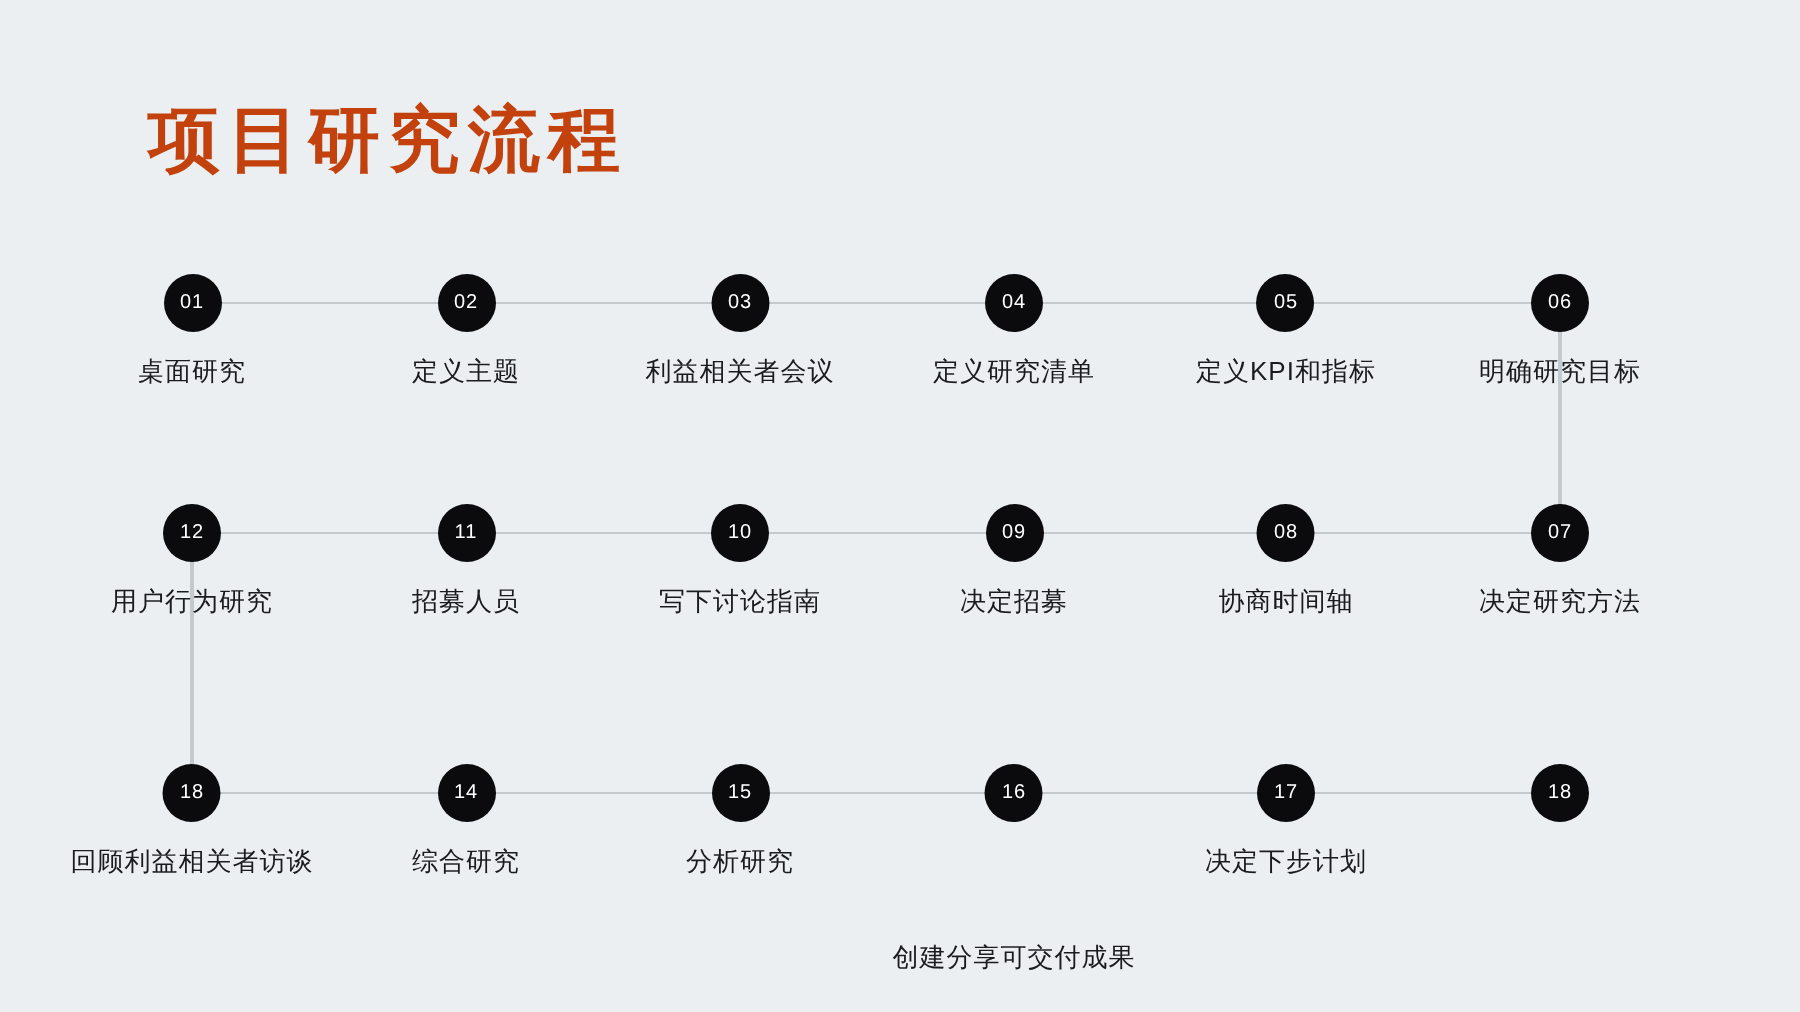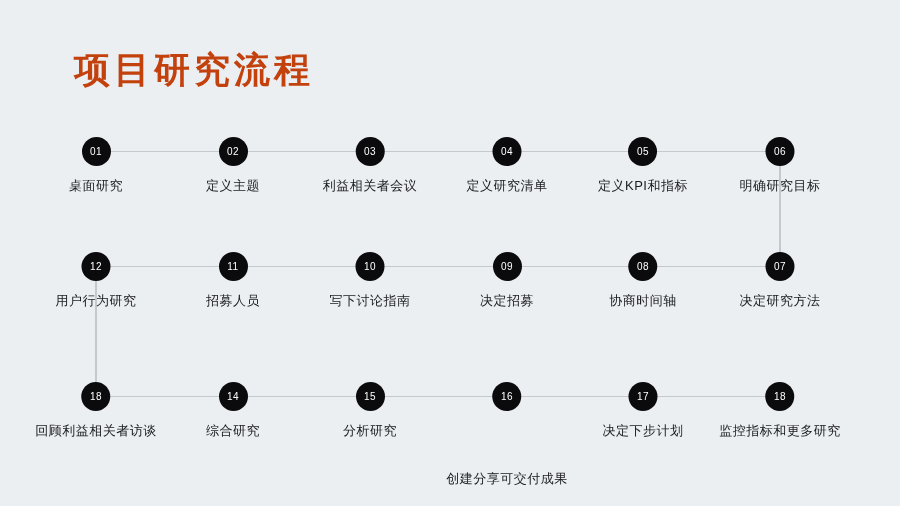--- a/index.html
+++ b/index.html
@@ -167,16 +167,15 @@
   <div class="node" style="left:643px; top:382px;">
     <div class="dot">
         <span>17</span>
       </div>
     <div class="label">决定下步计划</div>
   </div>
   <div class="node" style="left:780px; top:382px;">
     <div class="dot">
         <span>18</span>
       </div>
-    <div class="label">监控指标和更多研究</div>
   </div>
 
 </div>
 
 </body></html>

